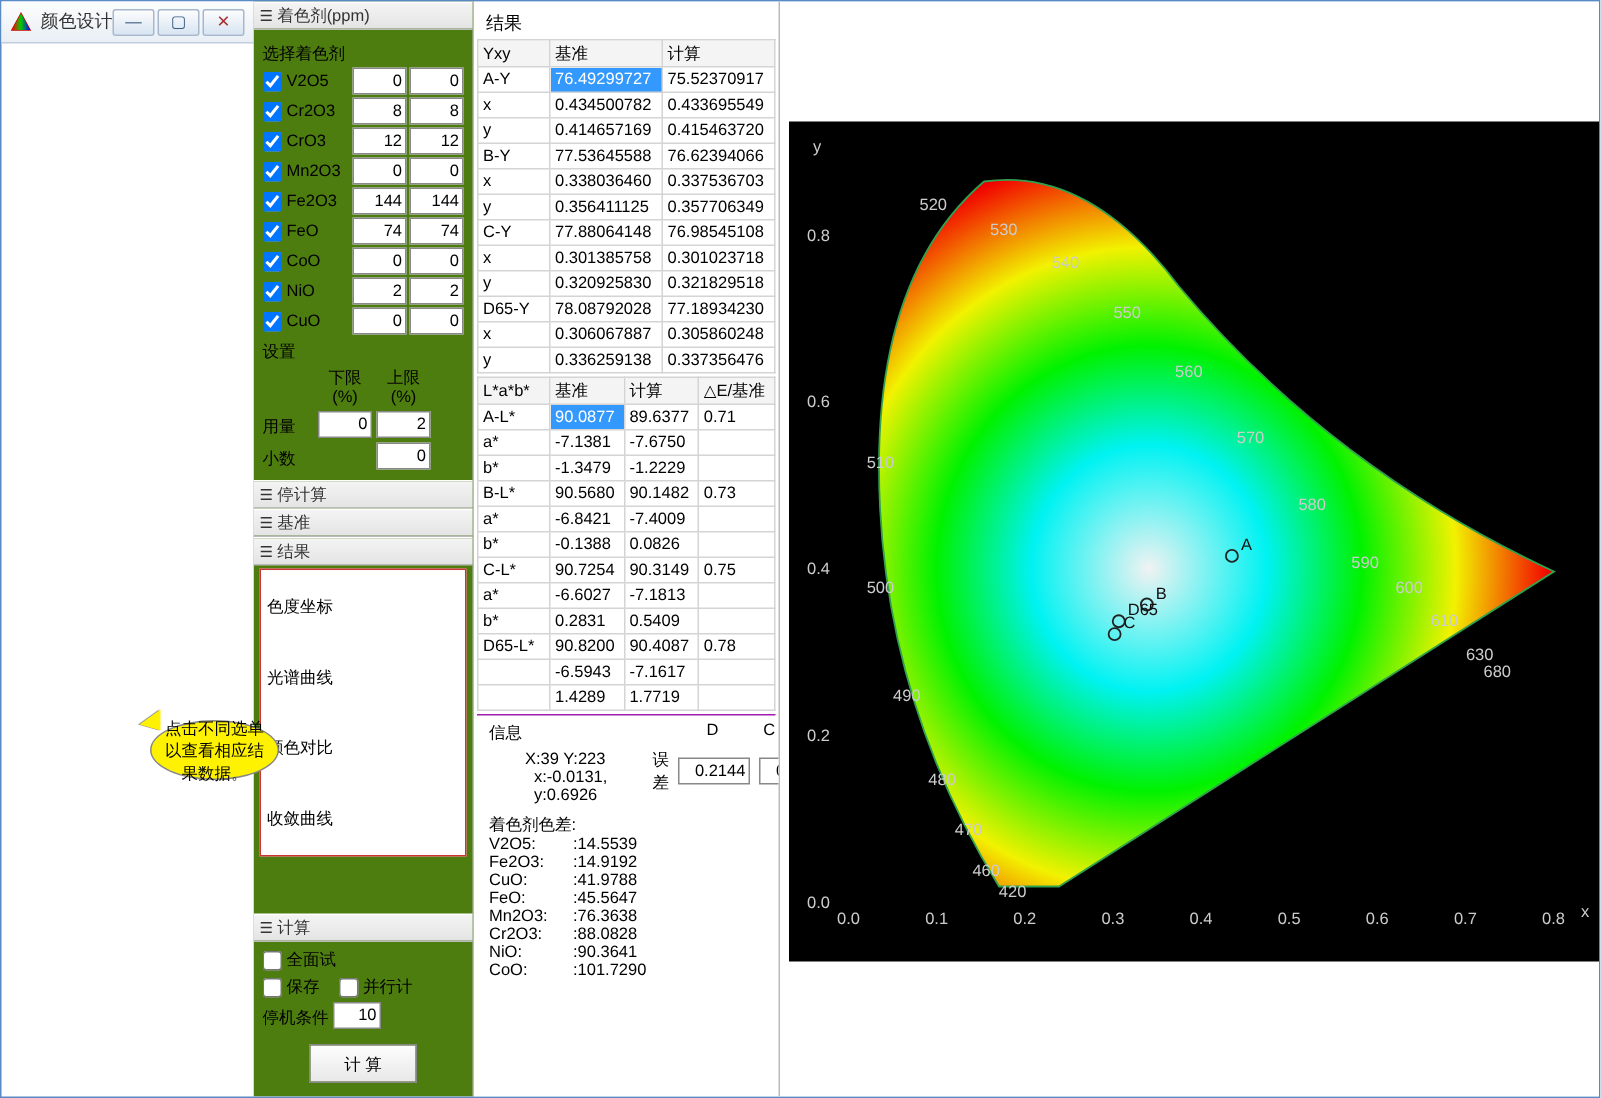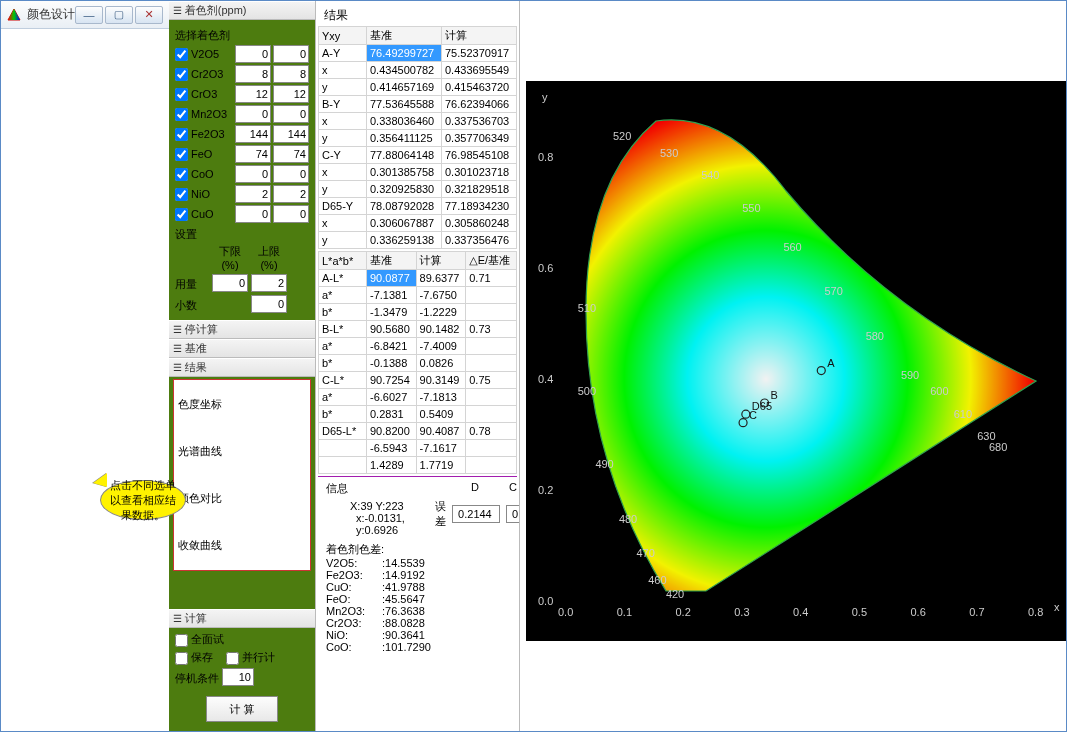--- a/index.html
+++ b/index.html
@@ -33,21 +33,21 @@
 .mid-title { font-size:12px; padding:2px 6px; }
 table.data { border-collapse:collapse; width:100%; }
 table.data th, table.data td { border:1px solid #d4d4d4; padding:1px 3px; height:17px; text-align:left; white-space:nowrap; overflow:hidden; }
 table.data th { background:#f4f4f4; font-weight:normal; }
 td.rlbl { text-align:right; width:48px; }
 .sel { background:#3399ff; color:#fff; }
 .info-box { border-top:1px solid #a21caf; padding:4px 8px; margin-top:2px; }
 .info-flex { display:flex; gap:30px; align-items:flex-start; }
 .info-col { display:flex; flex-direction:column; }
 .err-row { display:flex; align-items:center; gap:6px; }
-.err-row input { width:48px; height:18px; text-align:center; border:1px solid #888; padding-right:2px; }
+.err-row input { width:48px; height:18px; text-align:right; border:1px solid #888; padding-right:2px; }
 .diffs { padding:2px 8px; }
 .diffs .dr { display:flex; }
 .diffs .dr .dn { width:56px; }
 .right-pane { flex:1; background:#fff; display:flex; align-items:flex-start; justify-content:flex-start; padding-top:80px; }
 .chart { width:540px; height:560px; background:#000; position:relative; margin-left:6px; }
 .chart svg { width:100%; height:100%; }
 .bottom-strip { height:78px; background:#c8c8c8; }
 </style>
 </head>
 <body>

